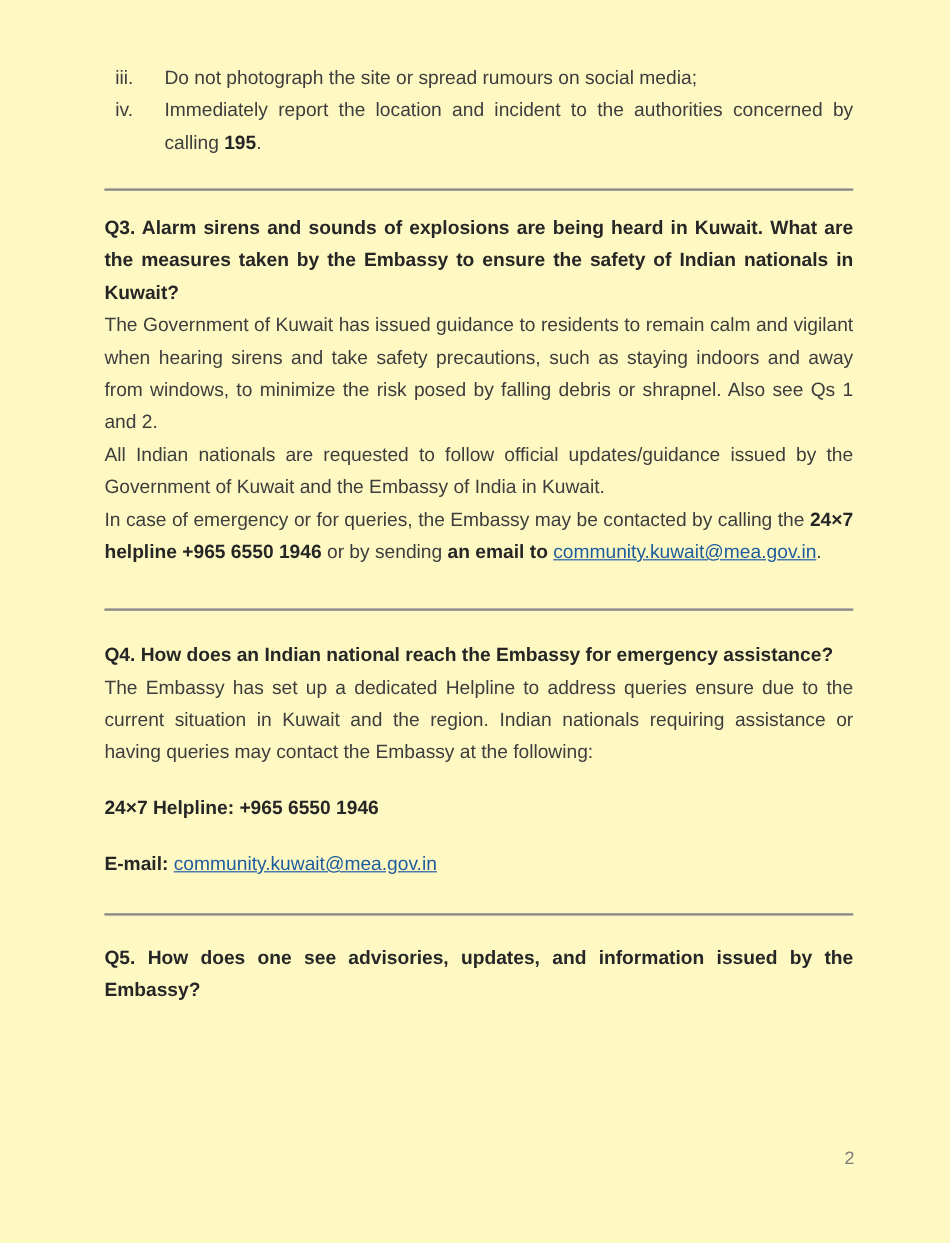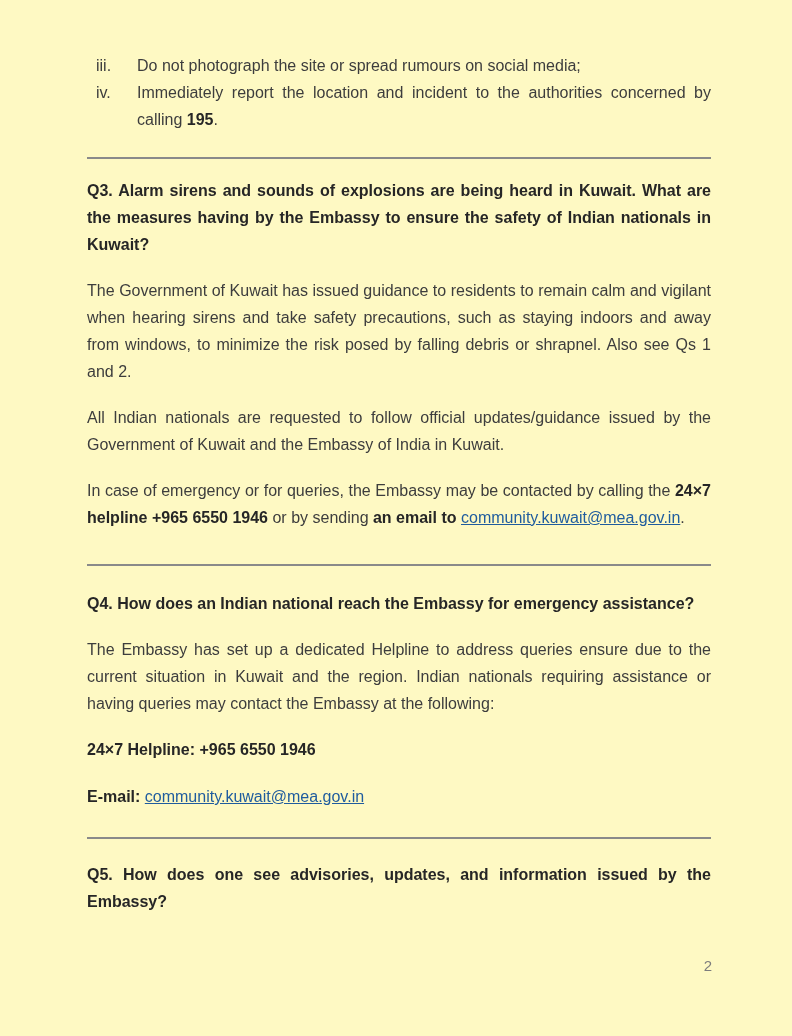--- a/index.html
+++ b/index.html
@@ -10,21 +10,21 @@
     height: 1036px;
     margin: 0 auto;
     background: #fef9c3;
     font-family: "Liberation Sans", sans-serif;
     font-size: 16px;
     line-height: 27px;
     color: var(--body-text, #3d3d3d);
     padding: 52px 81px 0 87px;
     overflow: hidden;
   }
-  p.para { text-align: justify; margin-top: 19px; }
+  p.para { text-align: justify; }
   .q-heading {
     font-weight: bold;
     color: var(--heading-text, #1f1f1f);
     text-align: justify;
     font-size: 16px;
     line-height: 27px;
     margin-top: 0;
   }
   .rule { border: 0; height: 2px; background: var(--rule, #8a8a8a); }
   .rule.r1 { margin: 24px 0 18px 0; }
@@ -61,21 +61,21 @@
       <div class="list-text">Do not photograph the site or spread rumours on social media;</div>
     </div>
     <div class="list-row">
       <span class="list-marker">iv.</span>
       <div class="list-text"><span>Immediately report the location and incident to the authorities concerned by calling </span><b>195</b><span>.</span></div>
     </div>
   </div>
 
   <div class="rule r1"></div>
 
-  <div class="q-heading">Q3. Alarm sirens and sounds of explosions are being heard in Kuwait. What are the measures having by the Embassy to ensure the safety of Indian nationals in Kuwait?</div>
+  <div class="q-heading">Q3. Alarm sirens and sounds of explosions are being heard in Kuwait. What are the measures taken by the Embassy to ensure the safety of Indian nationals in Kuwait?</div>
 
   <p class="para">The Government of Kuwait has issued guidance to residents to remain calm and vigilant when hearing sirens and take safety precautions, such as staying indoors and away from windows, to minimize the risk posed by falling debris or shrapnel. Also see Qs 1 and 2.</p>
 
   <p class="para">All Indian nationals are requested to follow official updates/guidance issued by the Government of Kuwait and the Embassy of India in Kuwait.</p>
 
   <p class="para"><span>In case of emergency or for queries, the Embassy may be contacted by calling the </span><b>24×7 helpline +965 6550 1946</b><span> or by sending </span><b>an email to </b><a class="link">community.kuwait@mea.gov.in</a><span>.</span></p>
 
   <div class="rule r2"></div>
 
   <div class="q-heading">Q4. How does an Indian national reach the Embassy for emergency assistance?</div>

